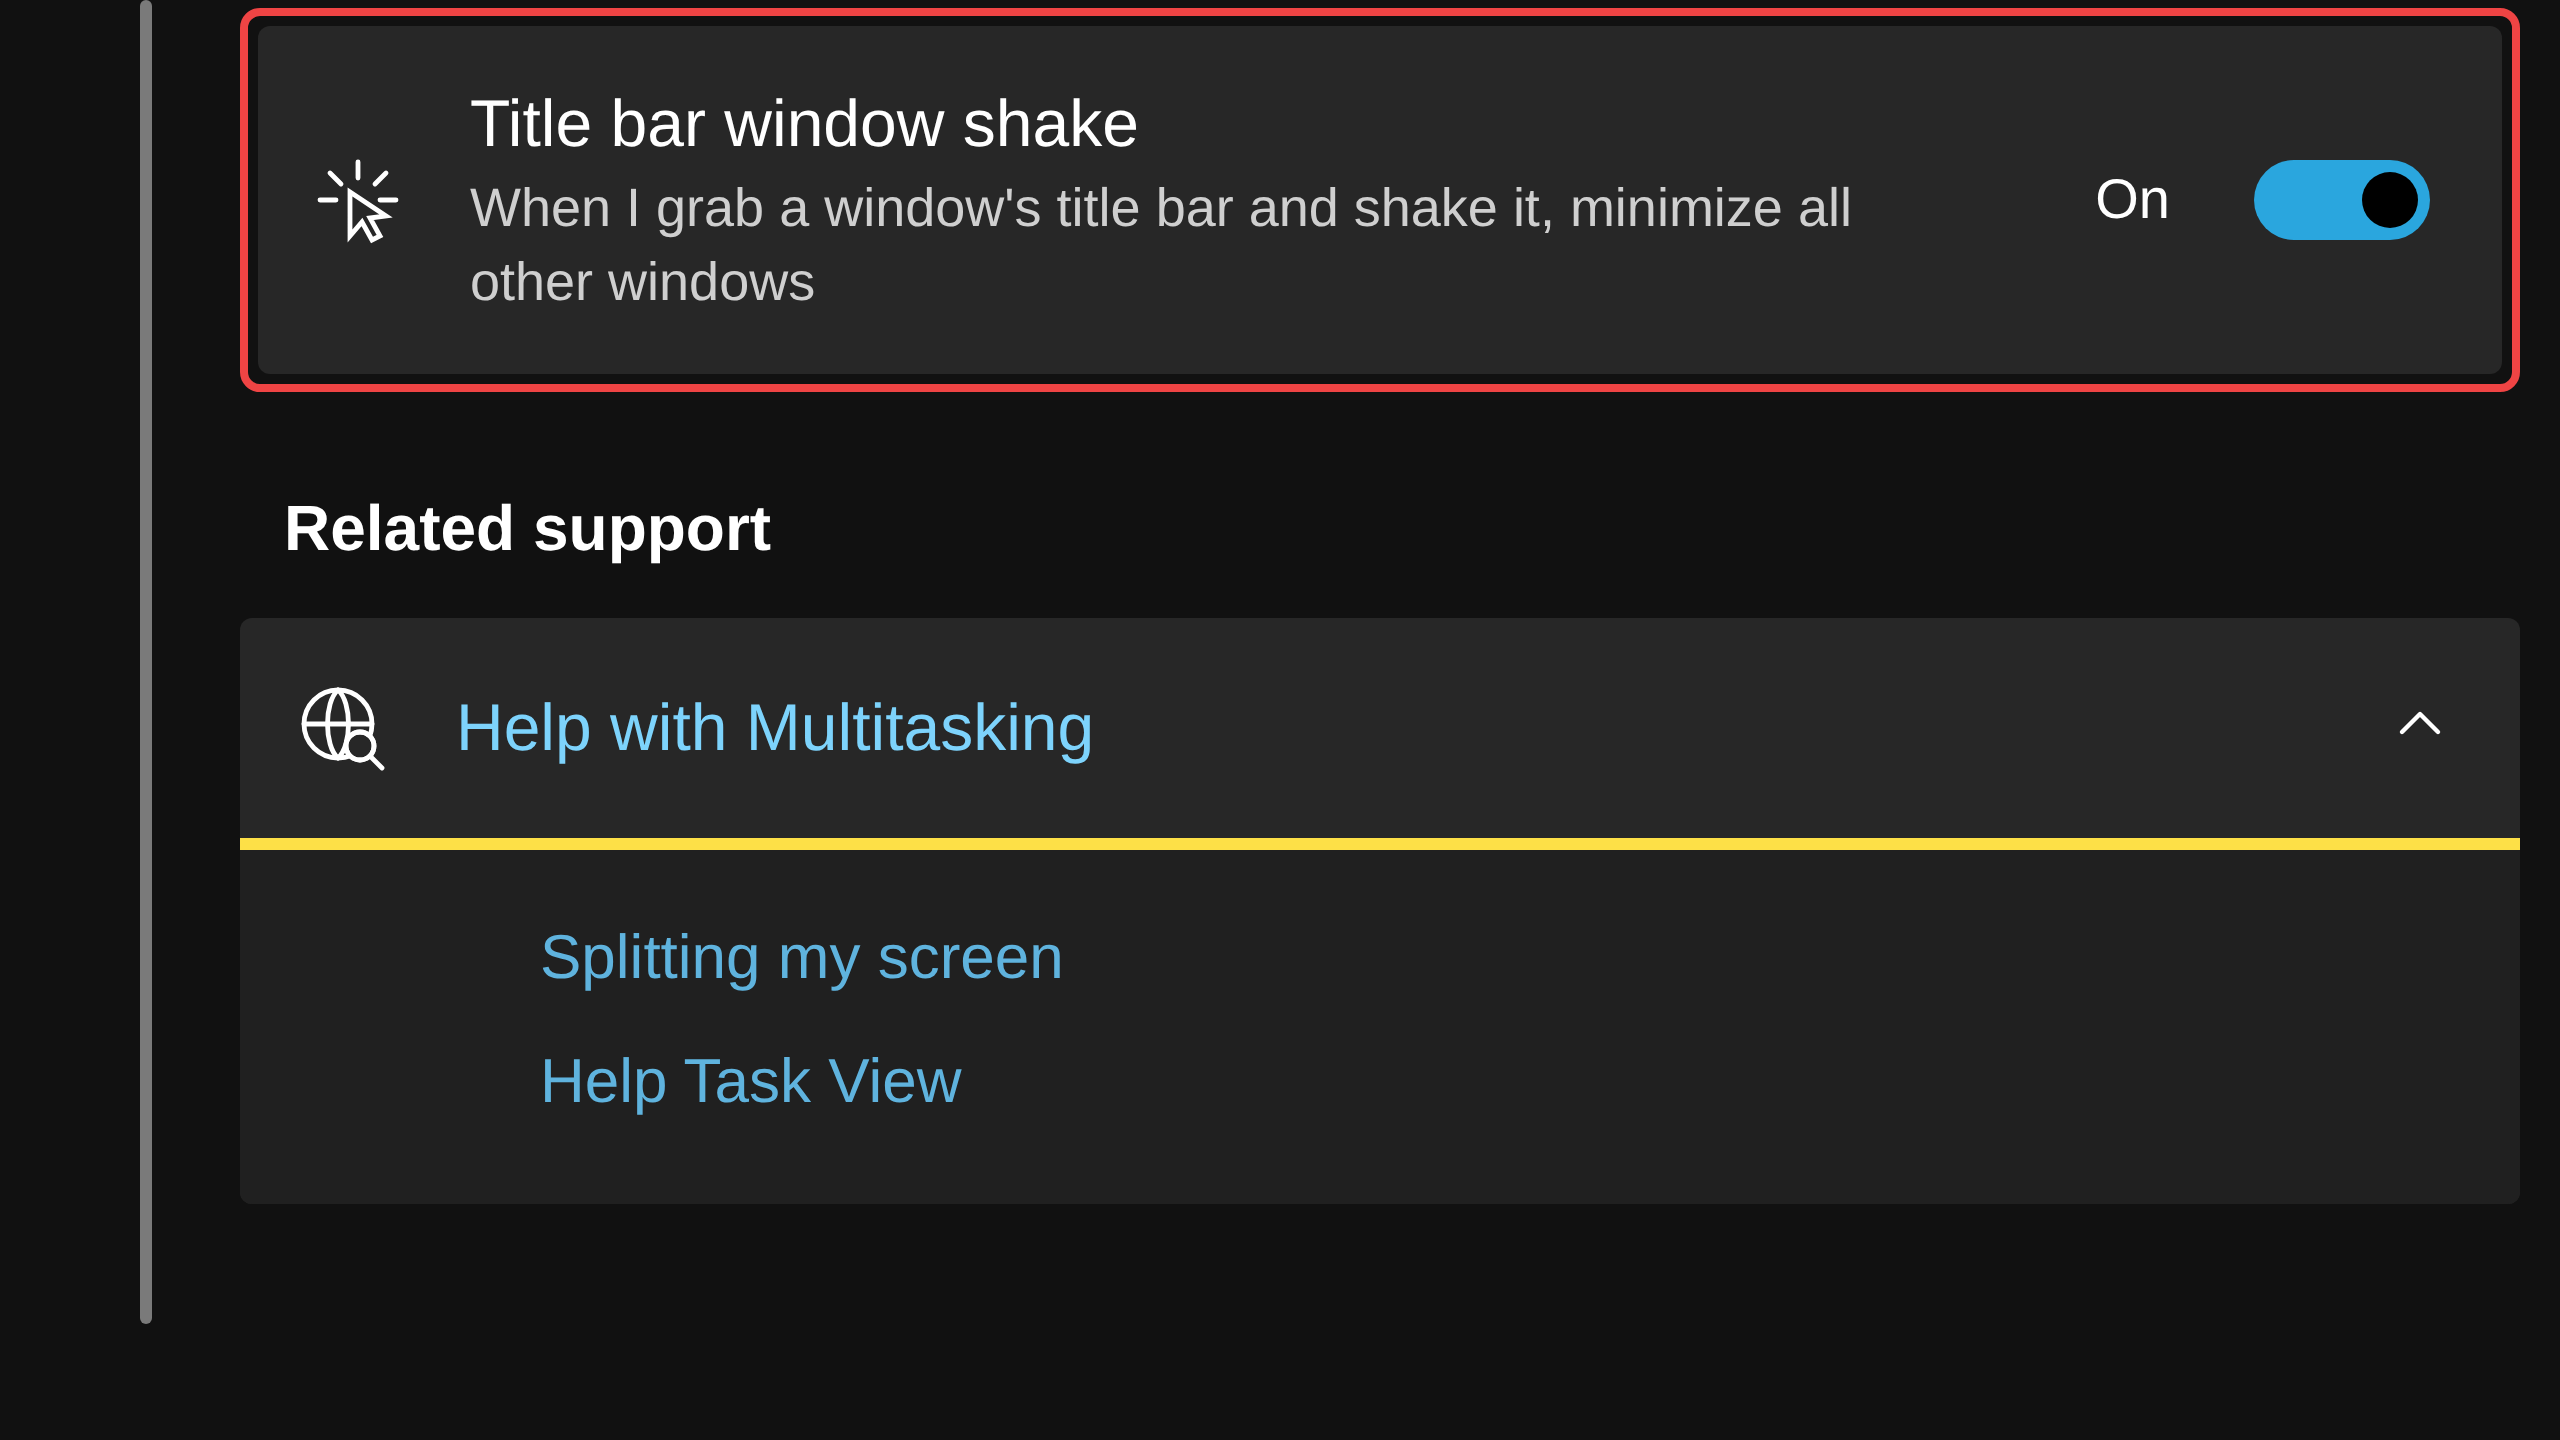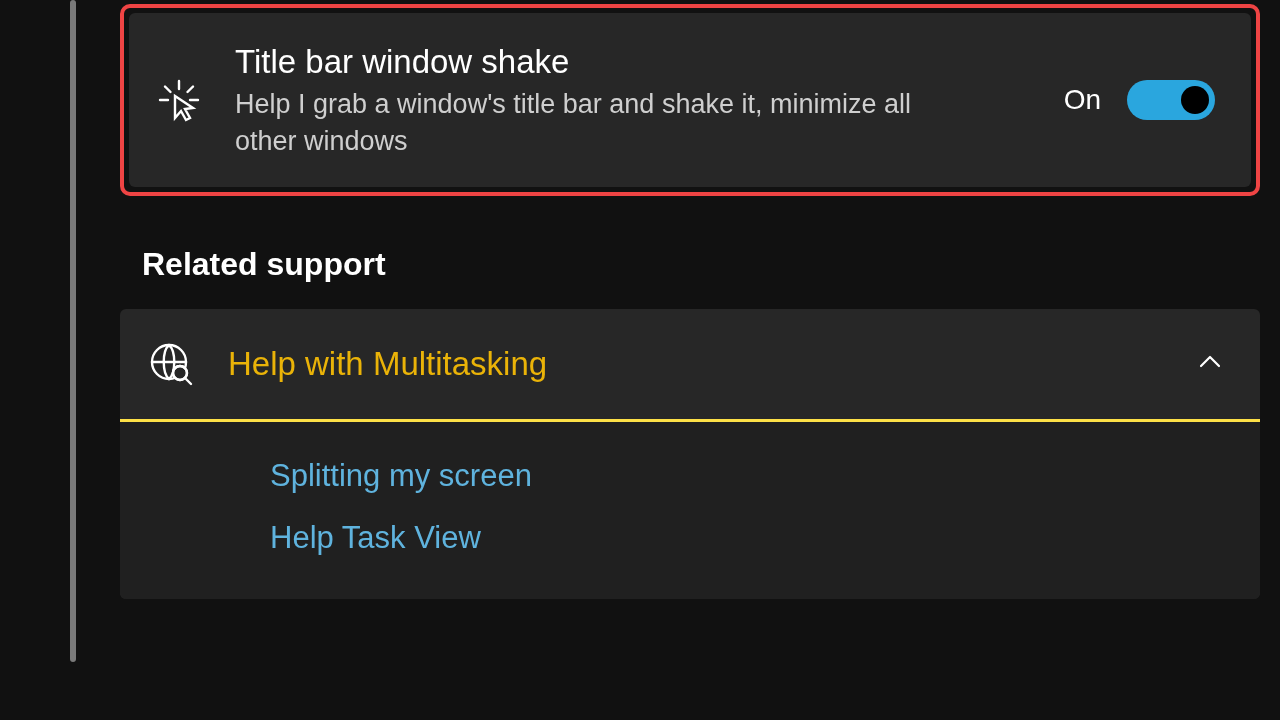--- a/index.html
+++ b/index.html
@@ -62,21 +62,21 @@
     font-size: 27px;
     font-weight: 400;
     color: #cfcfcf;
     line-height: 1.35;
     max-width: 700px;
   }
   .toggle-wrap {
     flex: 0 0 auto;
     display: flex;
     align-items: center;
-    gap: 26px;
+    gap: 42px;
   }
   .toggle-label {
     font-size: 28px;
     font-weight: 400;
     color: #ffffff;
   }
   .toggle {
     width: 88px;
     height: 40px;
     background: #2aa6de;
@@ -114,29 +114,29 @@
   .support-icon {
     flex: 0 0 44px;
     display: flex;
     align-items: center;
     justify-content: center;
   }
   .support-title {
     flex: 1 1 auto;
     font-size: 33px;
     font-weight: 400;
-    color: #eab308;
+    color: #7dd3fc;
   }
   .chevron {
     flex: 0 0 auto;
   }
   .support-body {
     background: #202020;
     padding: 34px 36px 40px 150px;
-    border-top: 3px solid #fde047;
+    border-top: 6px solid #fde047;
   }
   .support-link {
     display: block;
     font-size: 31px;
     font-weight: 400;
     color: #5fb3de;
     text-decoration: none;
     line-height: 1.3;
     margin-bottom: 22px;
     cursor: pointer;
@@ -157,21 +157,21 @@
           <line x1="22" y1="3" x2="22" y2="11"></line>
           <line x1="8" y1="8.5" x2="13.5" y2="14"></line>
           <line x1="36" y1="8.5" x2="30.5" y2="14"></line>
           <line x1="3" y1="22" x2="11" y2="22"></line>
           <line x1="41" y1="22" x2="33" y2="22"></line>
           <path d="M18 18 L18 40 L24 33 L29 42 L33 40 L28 31 L36 30 Z" fill="none"></path>
         </svg>
       </div>
       <div class="setting-text">
         <div class="setting-title">Title bar window shake</div>
-        <div class="setting-desc">Help I grab a window's title bar and shake it, minimize all other windows</div>
+        <div class="setting-desc">When I grab a window's title bar and shake it, minimize all other windows</div>
       </div>
       <div class="toggle-wrap">
         <span class="toggle-label">On</span>
         <div class="toggle">
           <div class="toggle-knob"></div>
         </div>
       </div>
     </div>
   </div>
 

